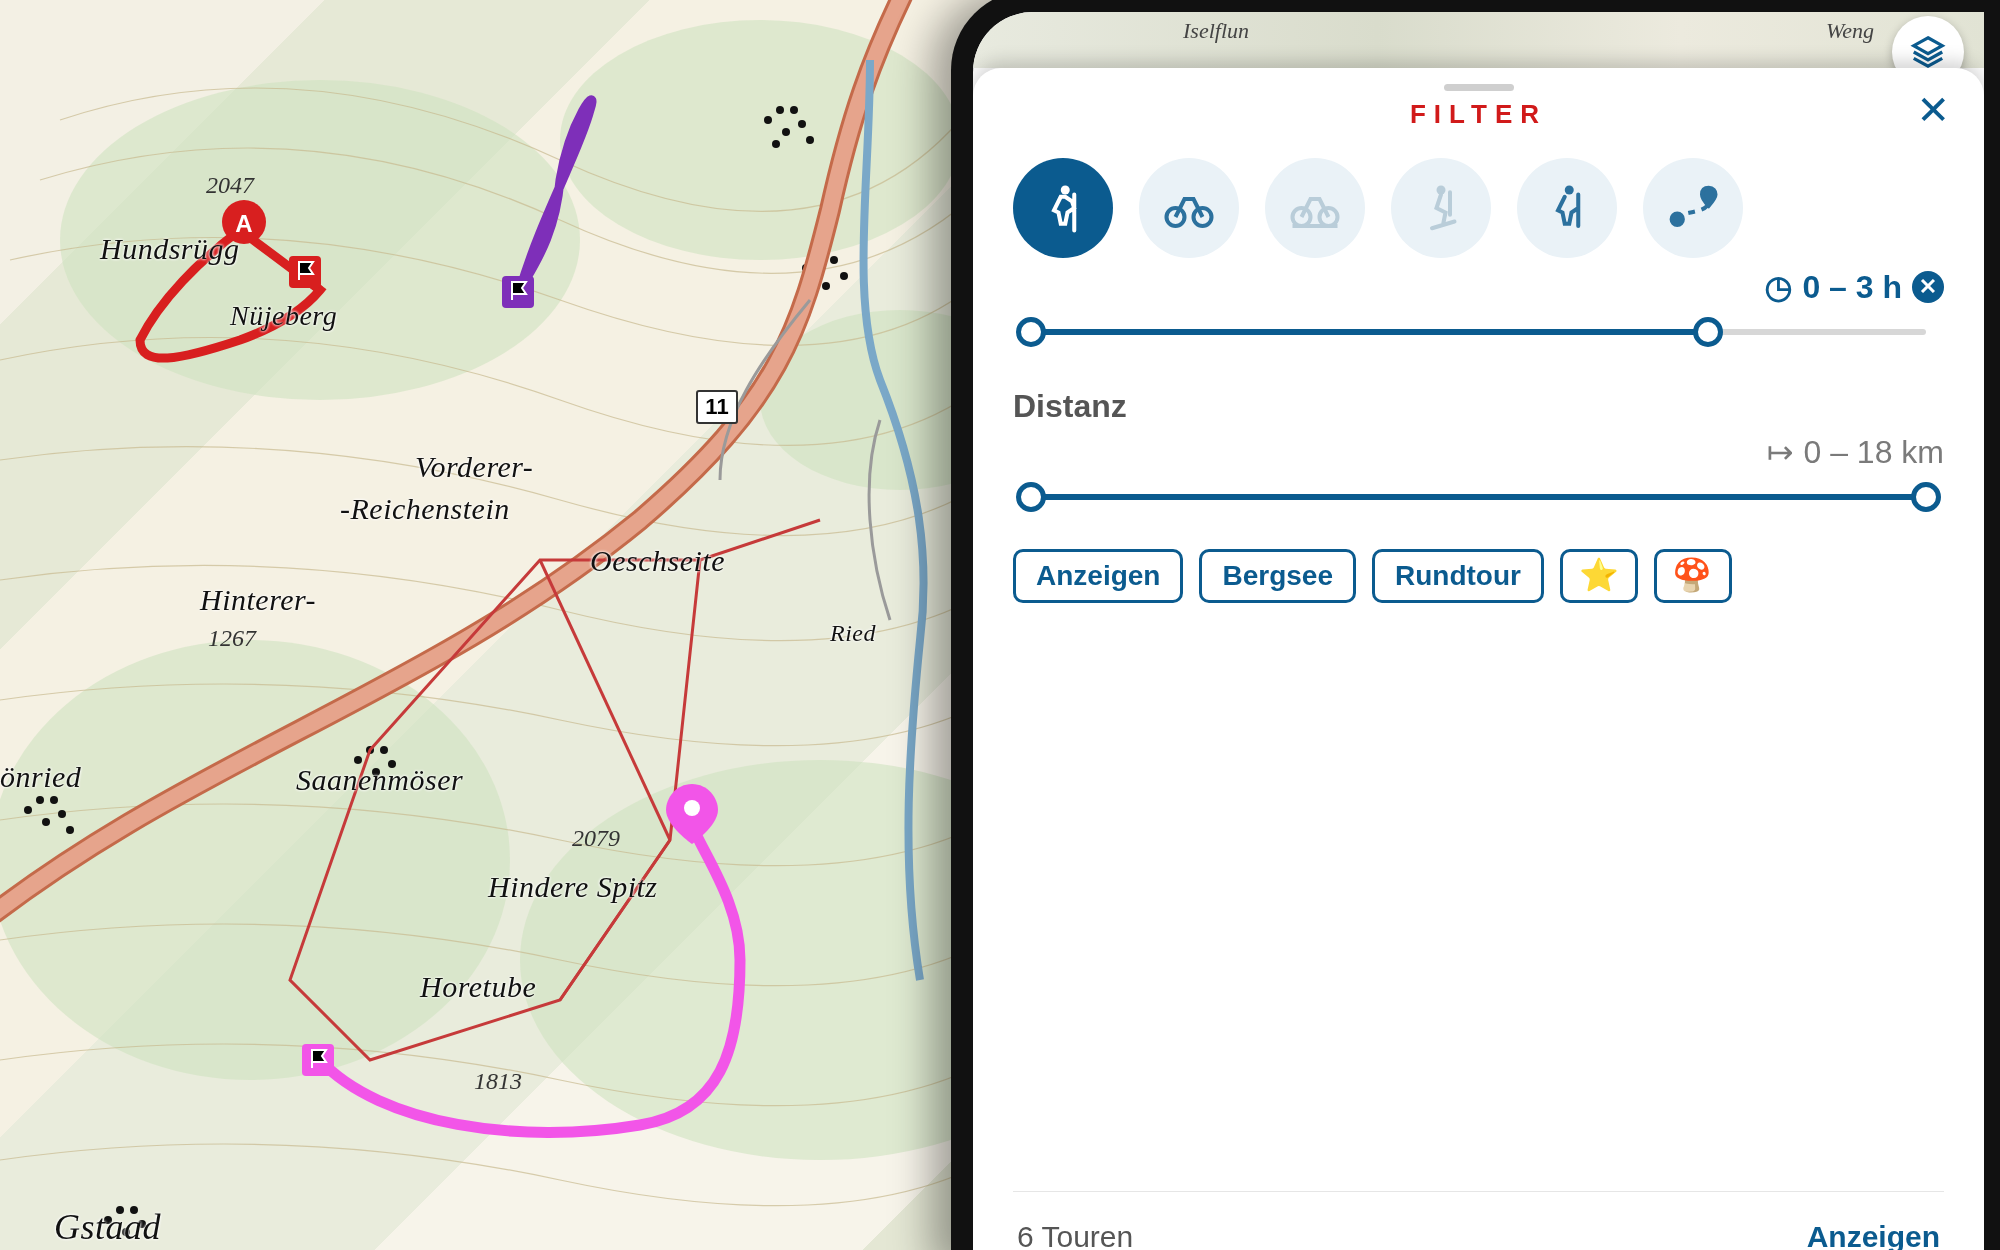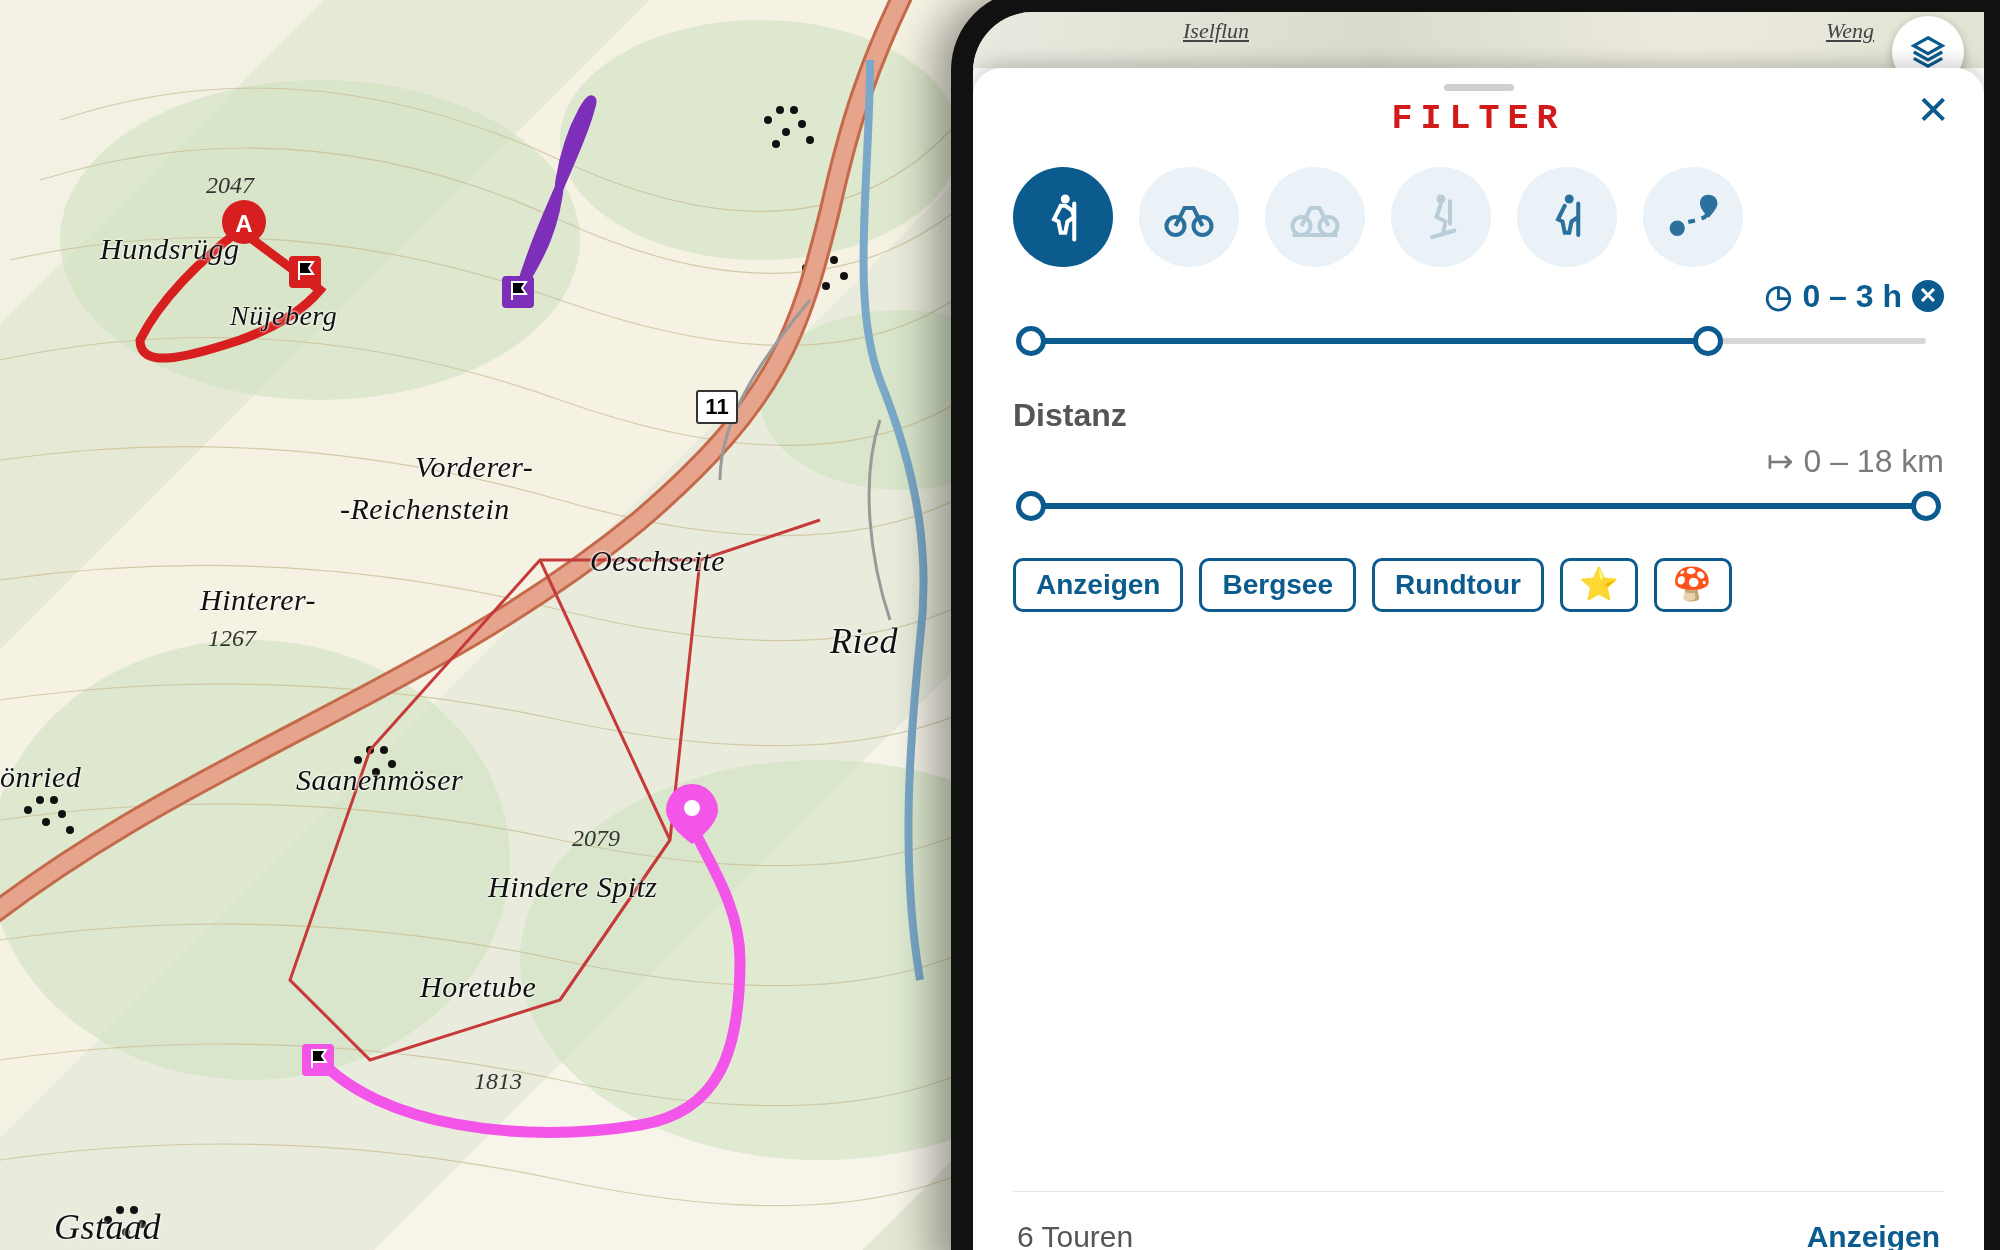--- a/index.html
+++ b/index.html
@@ -42,30 +42,30 @@
     position:absolute; top:-10px; right:-6px; width:1055px; height:1280px;
     border-radius:80px 0 0 0; background:#111; padding:22px 22px 0 22px;
     box-shadow:-20px 0 40px rgba(0,0,0,.35);
   }
   .screen {
     width:100%; height:100%; background:#fff; border-radius:60px 0 0 0;
     overflow:hidden; position:relative;
   }
   .screen .peek-map { position:absolute; top:0; left:0; right:0; height:56px;
     background:linear-gradient(90deg,#e8eadf,#d9dccc 40%,#eceade 70%,#e1e3d4); }
-  .peek-place { position:absolute; top:6px; font:italic 22px Georgia; color:#444;text-decoration:underline; }
+  .peek-place { position:absolute; top:6px; font:italic 22px Georgia; color:#444; }
   .layers-btn { position:absolute; top:4px; right:20px; width:72px; height:72px; border-radius:50%; background:#fff; box-shadow:0 3px 10px rgba(0,0,0,.25); display:flex; align-items:center; justify-content:center; }
 
   .sheet { position:absolute; top:56px; left:0; right:0; bottom:0; background:#fff;
     border-top-left-radius:28px; border-top-right-radius:28px;
     box-shadow:0 -6px 18px rgba(0,0,0,.18); padding:16px 40px 0 40px;
     display:flex; flex-direction:column; }
   .handle { width:70px; height:7px; border-radius:4px; background:#cfcfcf; margin:0 auto 8px; }
   .close { position:absolute; top:22px; right:34px; color:#0b5b8f; font-size:40px; font-weight:500; line-height:1; }
-  .title { color:#d11a1a; font-weight:800; font-size:35px; letter-spacing:8px; text-align:center; margin-bottom:28px;font-family:Liberation Mono, monospace; }
+  .title { color:#d11a1a; font-weight:800; font-size:26px; letter-spacing:8px; text-align:center; margin-bottom:28px; }
 
   .section-h { color:#555; font-size:32px; font-weight:600; margin:10px 0 16px; }
 
   .disc-row { display:flex; gap:26px; margin-bottom:14px; padding-bottom:4px; }
   .disc { width:100px; height:100px; border-radius:50%; display:flex; align-items:center; justify-content:center; }
   .disc.sel { background:#0b5b8f; }
   .disc.dim { background:#eaf2f7; }
   .disc svg { width:54px; height:54px; }
   .disc.sel svg { color:#fff; }
   .disc.dim svg { color:#b9cdd9; }
@@ -209,21 +209,21 @@
     </svg>
 
     <span class="map-num" style="left:206px; top:172px">2047</span>
     <span class="map-label" style="left:100px; top:232px">Hundsrügg</span>
     <span class="map-label" style="left:230px; top:300px; font-size:28px">Nüjeberg</span>
     <span class="map-label" style="left:415px; top:450px">Vorderer-</span>
     <span class="map-label" style="left:340px; top:492px">-Reichenstein</span>
     <span class="map-label" style="left:200px; top:583px">Hinterer-</span>
     <span class="map-num" style="left:208px; top:625px">1267</span>
     <span class="map-label" style="left:590px; top:544px">Oeschseite</span>
-    <span class="map-label" style="left:830px; top:620px; font-size:36px">Ried</span>
+    <span class="map-label" style="left:830px; top:620px; font-size:24px">Ried</span>
     <span class="map-label" style="left:296px; top:763px">Saanenmöser</span>
     <span class="map-num" style="left:572px; top:825px">2079</span>
     <span class="map-label" style="left:488px; top:870px">Hindere Spitz</span>
     <span class="map-label" style="left:420px; top:970px">Horetube</span>
     <span class="map-num" style="left:474px; top:1068px">1813</span>
     <span class="map-label" style="left:0px;  top:760px">önried</span>
     <span class="map-label" style="left:54px; top:1206px; font-size:36px">Gstaad</span>
     <div class="road-badge" style="left:696px; top:390px">11</div>
     <span class="map-label" style="right:14px; top:925px; font-style:normal; font-size:28px">6.</span>
   </div>

